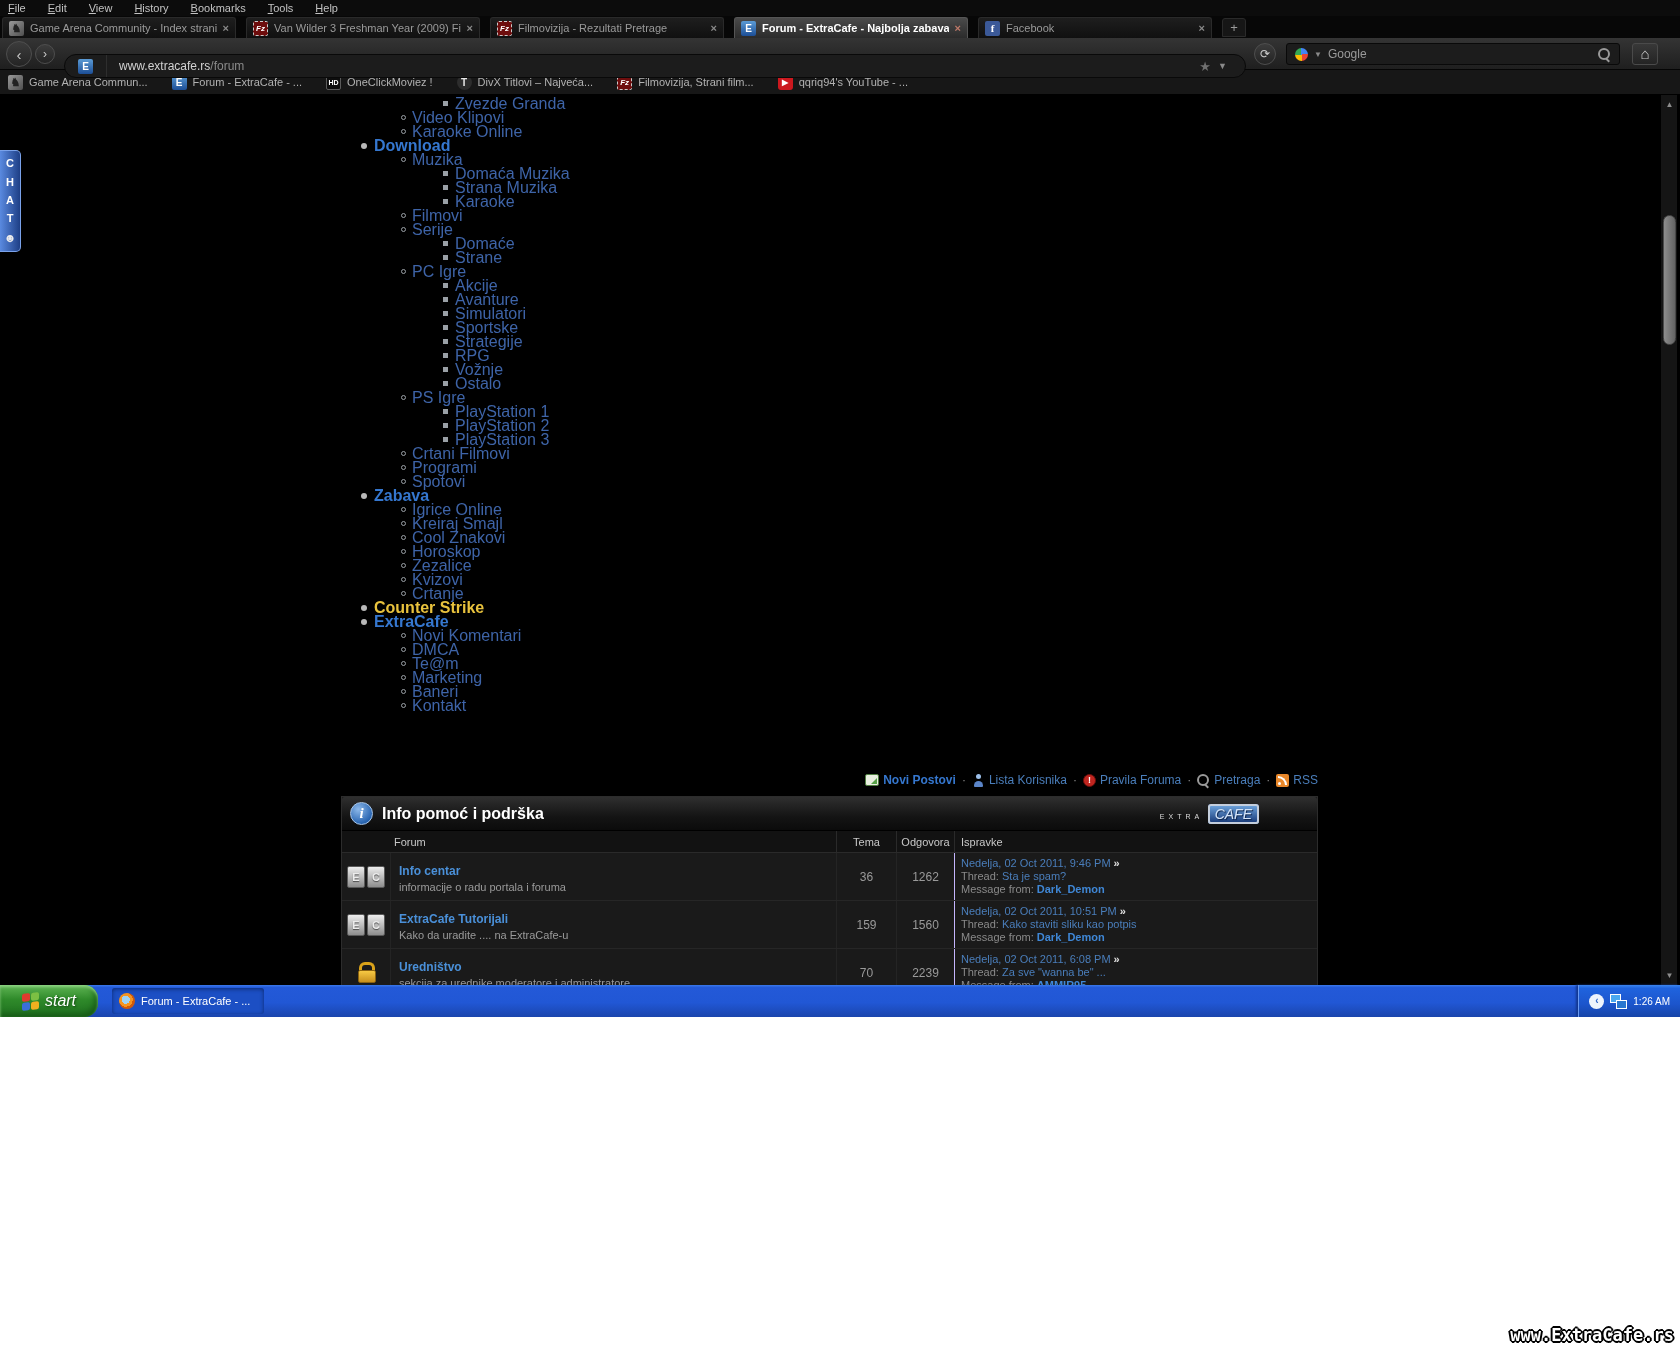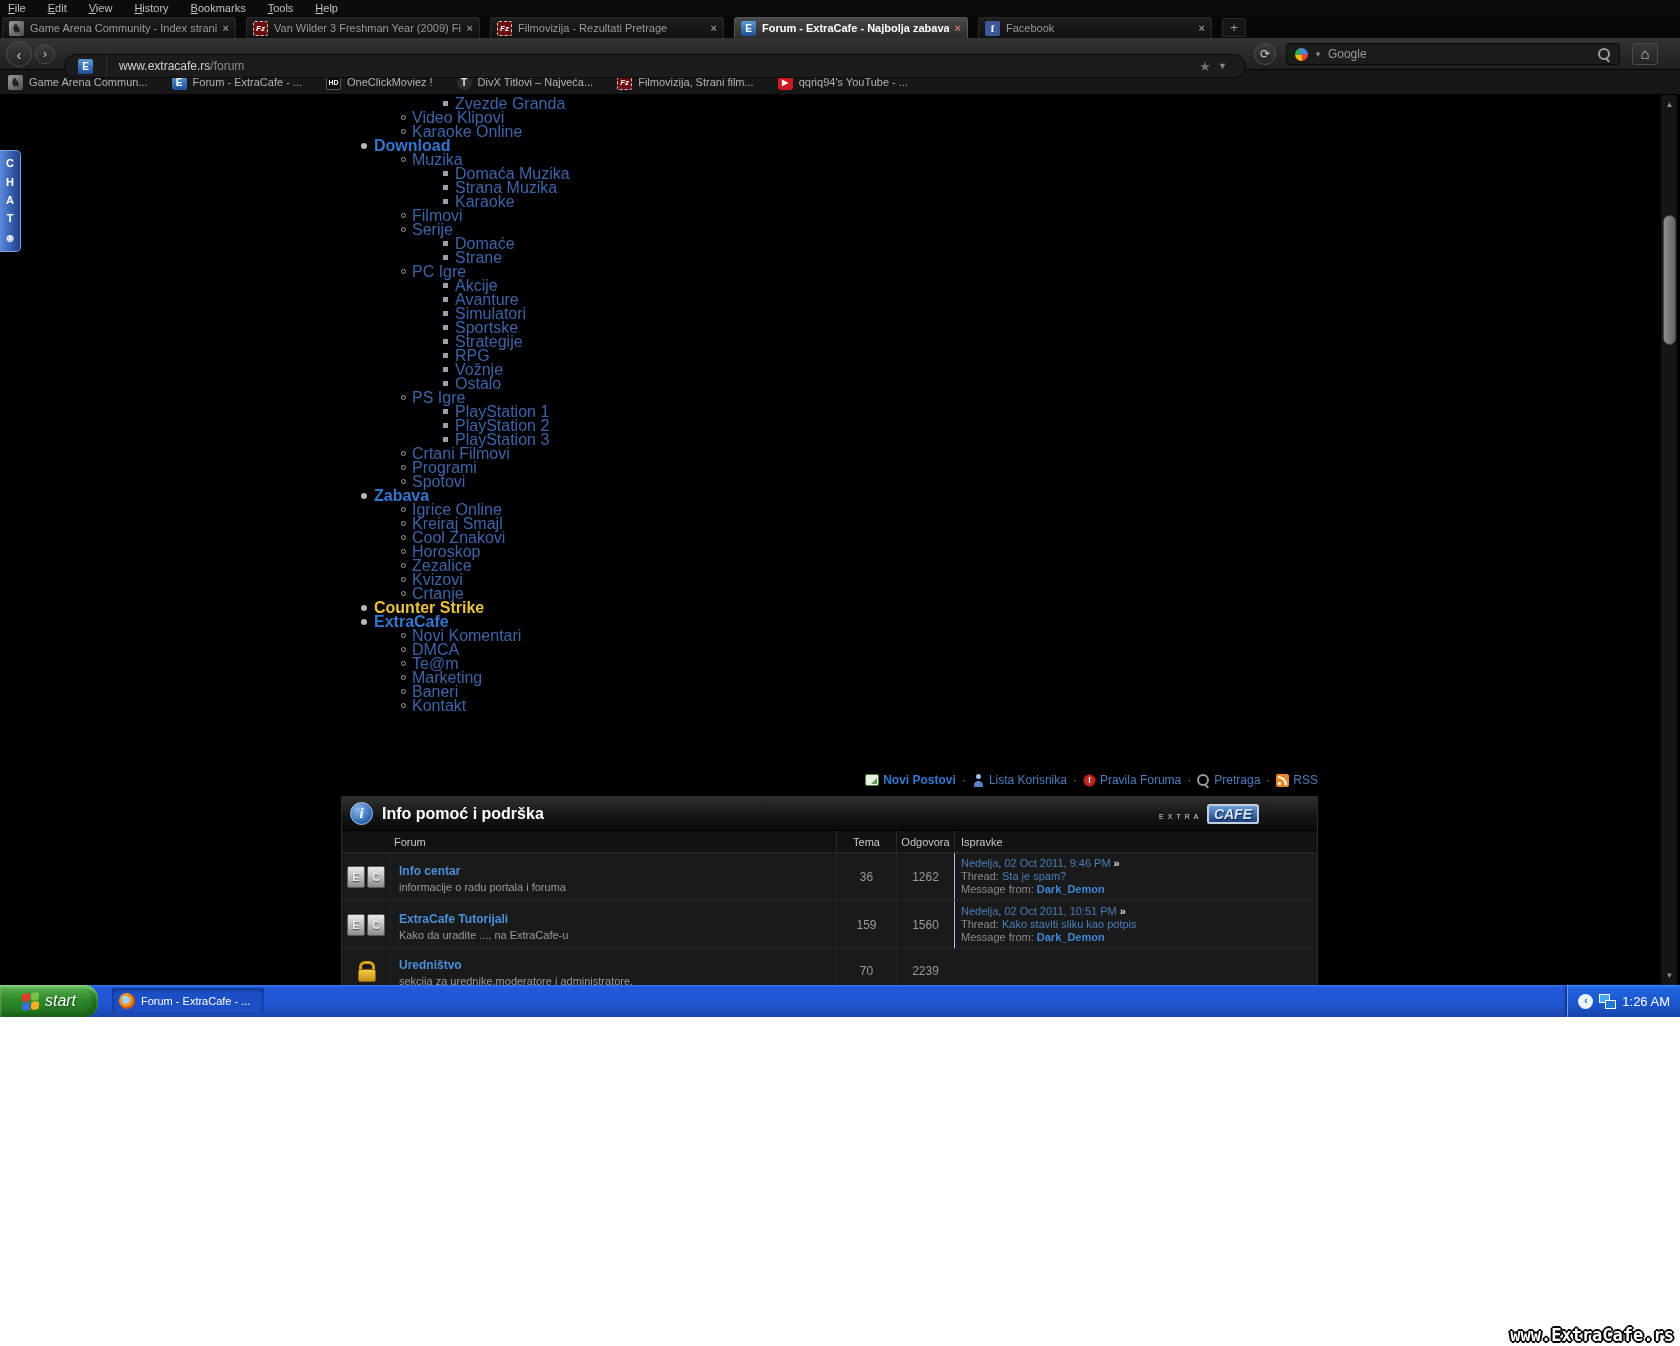--- a/index.html
+++ b/index.html
@@ -118,21 +118,21 @@
   
   .forum-table { position:absolute; left:341px; top:701px; width:977px; border:1px solid #2c2c2c; background:#1a1a1a; }
   .cat-header { height:34px; background:linear-gradient(#2f2f2f,#141414 60%,#0b0b0b); border-bottom:1px solid #000;
                 display:flex; align-items:center; gap:9px; padding-left:8px; border-radius:3px 3px 0 0; }
   .info-icon { width:23px; height:23px; border-radius:50%; background:radial-gradient(circle at 35% 30%,#8db9ea,#2a66b2 70%,#184a8c);
                border:1px solid #a8c6e8; color:#fff; font-family:"Liberation Serif",serif; font-style:italic; font-weight:bold;
                font-size:15px; text-align:center; line-height:21px; }
   .cat-title { font-size:16px; font-weight:bold; color:#fff; }
   .cat-logo { margin-left:auto; margin-right:58px; text-align:center; }
   .logo-top { font-size:7px; letter-spacing:4px; color:#dcdcdc; line-height:8px; }
-  .logo-main { font-size:14px; font-weight:bold; font-style:italic; color:#d4e4f8; line-height:16px; padding:0 5px;
+  .logo-main { font-size:14px; font-weight:normal; font-style:italic; color:#d4e4f8; line-height:16px; padding:0 5px;
                background:linear-gradient(#6a9fd8,#1c3f7d); border:2px solid #c4cedc; border-radius:3px;
                text-shadow:1px 1px 1px #0c2248; }
   .col-header { height:22px; background:#121212; border-bottom:1px solid #2a2a2a; display:grid;
                 grid-template-columns:494px 60px 58px 363px; align-items:center; font-size:11px; color:#c8c8c8; }
   .ch-cell { height:22px; line-height:22px; border-left:1px solid #2a2a2a; }
   .ch-forum { border-left:none; padding-left:52px; }
   .ch-center { text-align:center; }
   .ch-isp { padding-left:6px; }
   .frow { display:grid; grid-template-columns:49px 445px 60px 58px 363px; border-bottom:1px solid #262626;
           background:#1a1a1a; align-items:center; min-height:42px; }
@@ -179,21 +179,21 @@
              background:radial-gradient(circle at 42% 42%, #9fd3f5 0 4px, #f59420 4px 7px, #d1590a 7px); }
   .tray { position:absolute; right:0; top:0; height:32px; display:flex; align-items:center; gap:6px; padding:0 10px 0 10px;
           background:linear-gradient(#3b86f0 0%,#1f63de 10%,#1c55cc 60%,#1644a8 100%);
           border-left:1px solid #6a9af2; box-shadow:-2px 0 2px #12368f; }
   .tray-chevron { width:15px; height:15px; border-radius:50%; background:#eef4fc; color:#2a62c8;
                   font-size:10px; font-weight:bold; text-align:center; line-height:14px; }
   .tray-chevron::before { content:"‹"; }
   .net-icon { position:relative; width:17px; height:15px; }
   .net-icon::before { content:""; position:absolute; left:0; top:0; width:9px; height:7px; background:#4aa8f0; border:1px solid #fff; }
   .net-icon::after { content:""; position:absolute; right:0; bottom:0; width:9px; height:7px; background:#2a77d0; border:1px solid #fff; }
-  .tray-time { color:#fff; font-size:13px; }
+  .tray-time { color:#fff; font-size:10px; }
 
   
   .white-area { position:absolute; top:1017px; left:0; width:1680px; height:329px; background:#fff; }
   .watermark { position:absolute; right:6px; bottom:1px; font-family:"DejaVu Sans Mono",monospace; font-weight:bold;
                font-size:17px; color:#fff;
                text-shadow:-2px 0 #000,2px 0 #000,0 -2px #000,0 2px #000,-1px -1px #000,1px 1px #000,-1px 1px #000,1px -1px #000; }
 </style>
 </head>
 <body>
 
@@ -431,20 +431,25 @@
         <div class="frow">
           <div class="fr-icon">
               <span class="lock-icon"></span>
             </div>
           <div class="fr-main">
             <a class="fr-title">Uredništvo</a>
             <div class="fr-desc">sekcija za urednike,moderatore i administratore.</div>
           </div>
           <div class="fr-num">70</div>
           <div class="fr-num">2239</div>
+          <div class="fr-isp">
+            <div class="isp-date"><a>Nedelja, 02 Oct 2011, 6:08 PM</a><span class="isp-arrow">»</span></div>
+            <div><span class="isp-lbl">Thread:</span> <a class="isp-thr">Za sve "wanna be" ...</a></div>
+            <div><span class="isp-lbl">Message from:</span> <a class="isp-frm">AMMIR95</a></div>
+          </div>
         </div>
       </div>
 
       <div class="scrollbar">
         <div class="sb-arrow sb-up">▲</div>
         <div class="sb-thumb"></div>
         <div class="sb-arrow sb-down">▼</div>
       </div>
     </div>
   </div>

